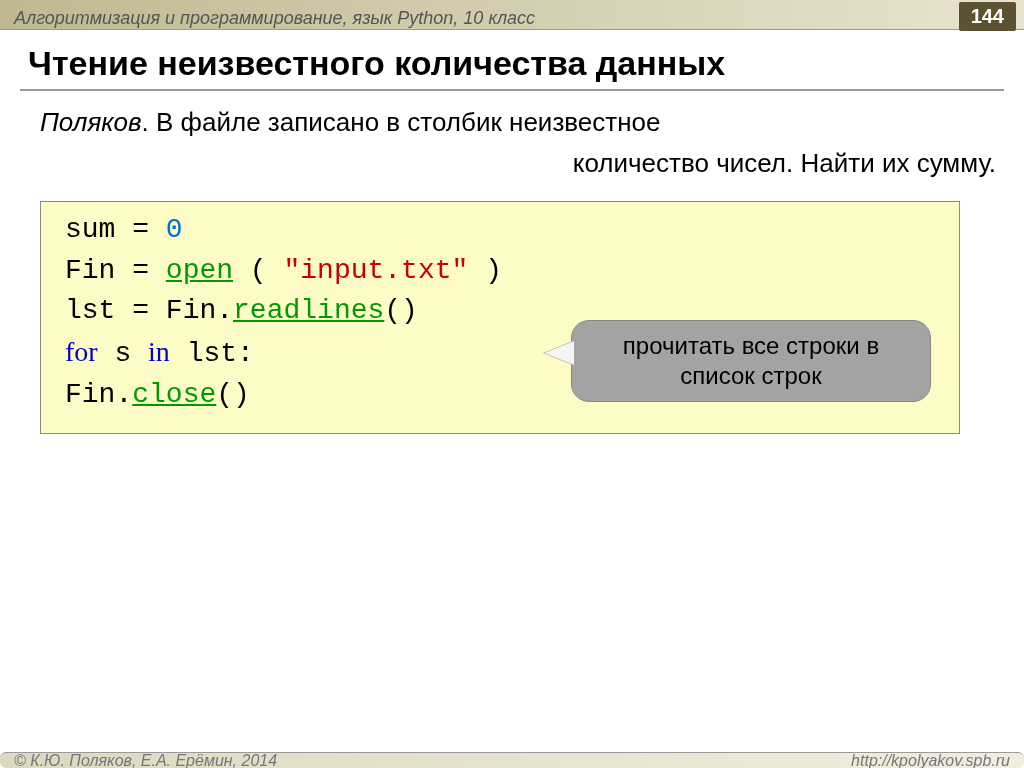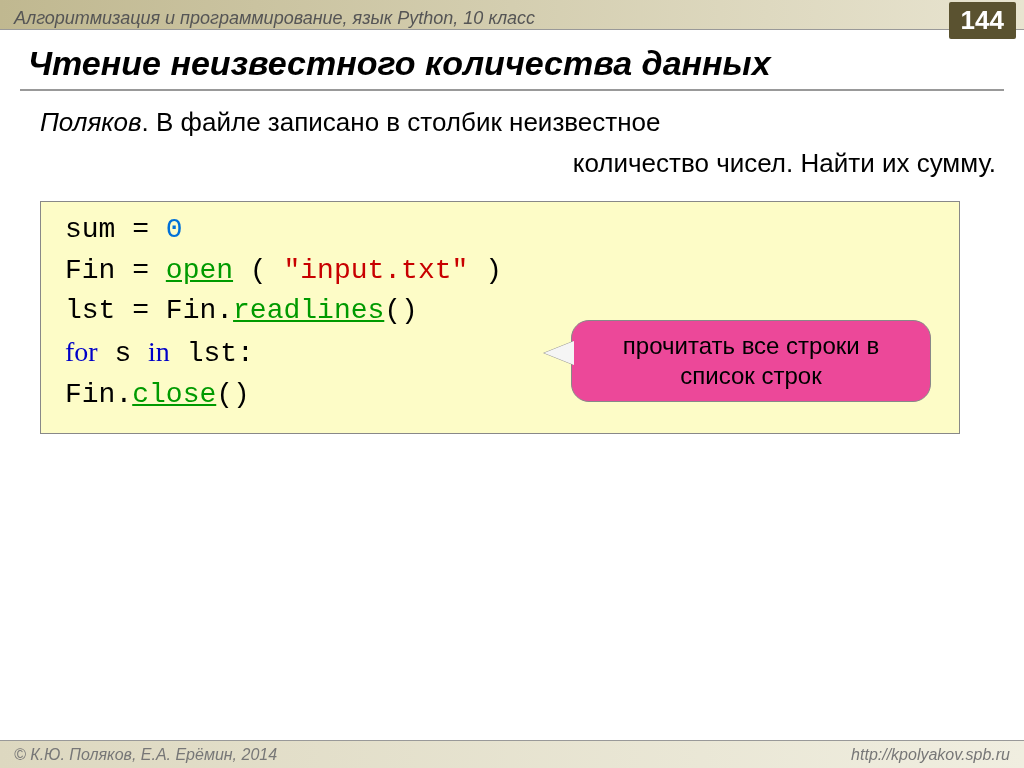--- a/index.html
+++ b/index.html
@@ -22,33 +22,32 @@
   }
   .header-title {
     font-style: italic;
     font-size: 18px;
     color: #555;
   }
   .page-num {
     background: #5a5230;
     color: #fff;
     font-weight: bold;
-    font-size: 26px;
+    font-size: 20px;
     padding: 3px 12px;
     position: absolute;
     right: 8px;
     top: 2px;
     border-radius: 2px;
   }
   .main-title {
     font-size: 34px;
     font-weight: bold;
     color: #000;
     padding: 14px 28px 4px 28px;
-    font-style: italic;
   }
   .hr {
     border: none;
     border-top: 2px solid #999;
     margin: 2px 20px 10px 20px;
   }
   .task {
     font-size: 26px;
     color: #000;
     padding: 4px 28px 2px 40px;
@@ -71,21 +70,21 @@
   .code-line { white-space: pre; }
   .kw-blue { color: #0000c8; font-family: Liberation Serif, serif; }
   .kw-green { color: #009a00; text-decoration: underline; }
   .str-red { color: #c80000; }
   .num-blue { color: #0070d8; }
   .callout {
     position: absolute;
     right: 28px;
     top: 118px;
     width: 360px;
-    background: #ec4899;
+    background: #a3a3a3;
     border: 1px solid #888;
     border-radius: 18px;
     padding: 10px 16px;
     font-family: Arial, Helvetica, sans-serif;
     font-size: 24px;
     text-align: center;
     line-height: 1.25;
     color: #000;
   }
   .callout-tail {
@@ -97,30 +96,31 @@
     border-top: 12px solid transparent;
     border-bottom: 12px solid transparent;
     border-right: 30px solid #f5f5f5;
     filter: drop-shadow(-1px 0 0 #888);
   }
   .footer {
     position: absolute;
     bottom: 0;
     left: 0;
     right: 0;
-    height: 28px;
+    height: 16px;
     border-top: 1px solid #999;
     background: linear-gradient(to right, #ddd8c0, #f0eee0);
     display: flex;
     justify-content: space-between;
     align-items: center;
     padding: 0 14px;
     font-style: italic;
     color: #777;
     font-size: 16px;
+    border-radius: 6px;
   }
 </style>
 </head>
 <body>
 
 <div class="header">
   <span class="header-title">Алгоритмизация и программирование, язык Python, 10 класс</span>
 </div>
 <div class="page-num">144</div>
 

